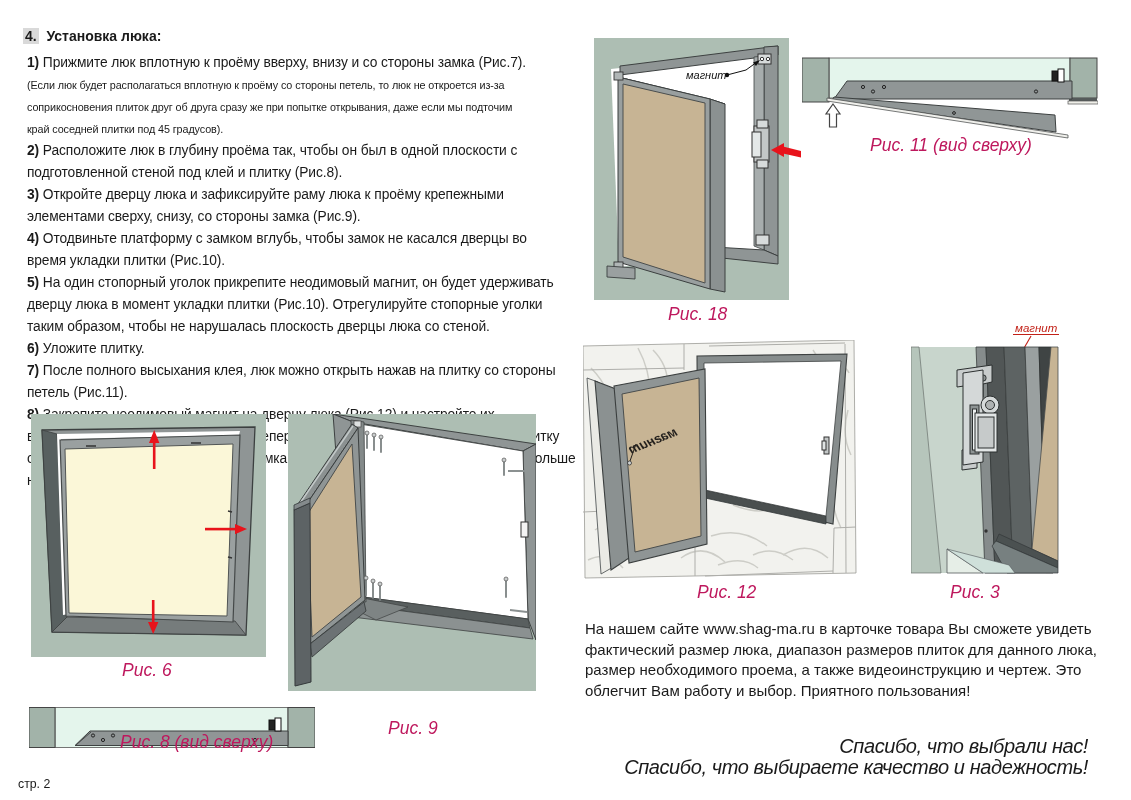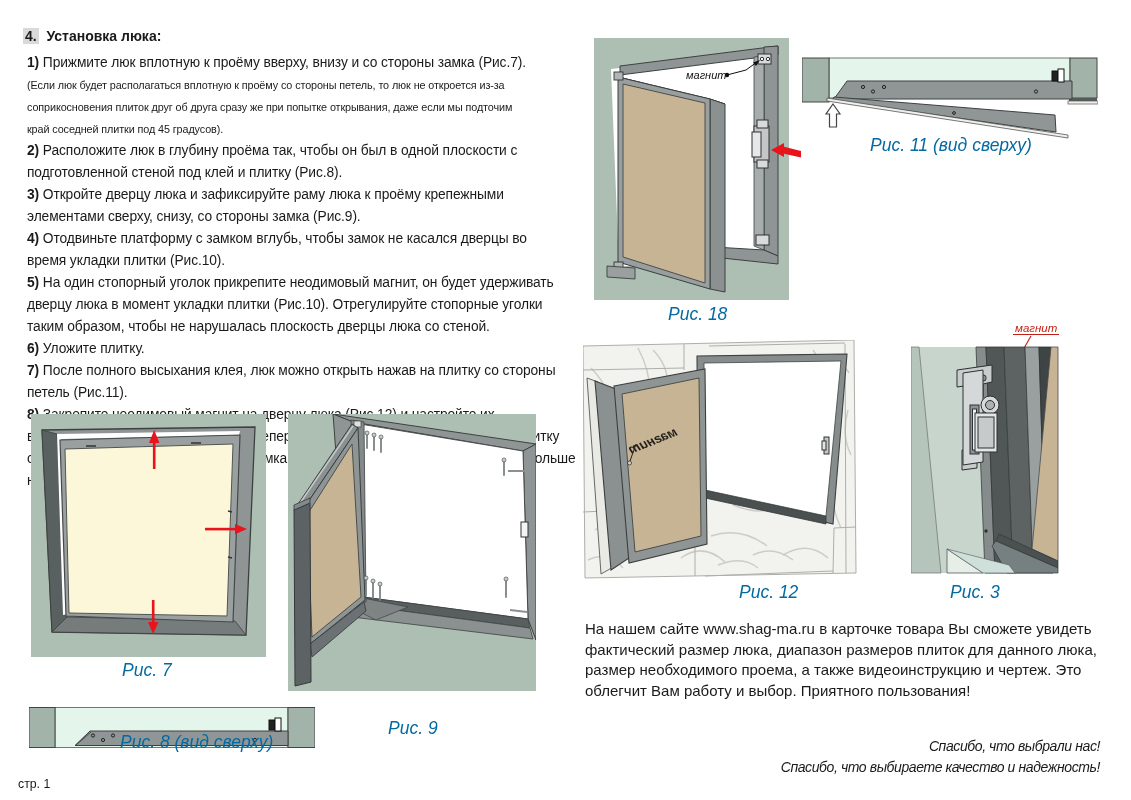--- a/index.html
+++ b/index.html
@@ -1,20 +1,20 @@
 <!DOCTYPE html>
 <html lang="ru"><head>
 <meta charset="utf-8">
 <title>Установка люка</title>
 <style>
   html,body{margin:0;padding:0;}
   body{width:1131px;height:800px;position:relative;background:#ffffff;
        font-family:"Liberation Sans",sans-serif;color:#1a1a1a;overflow:hidden;}
   .abs{position:absolute;}
-  .figlabel{position:absolute;font-style:italic;font-size:17.5px;color:#0369a1;white-space:nowrap;}
+  .figlabel{position:absolute;font-style:italic;font-size:17.5px;color:#be185d;white-space:nowrap;}
 </style>
 </head>
 <body>
 
 <div class="abs" style="left:23px;top:28px;font-size:14px;font-weight:bold;">
 <span style="background:#d9d9d9;padding:0 2px;">4.</span>&nbsp; Установка люка:</div>
 
 <div class="abs" style="left:27px;top:52px;font-size:13.8px;line-height:22px;letter-spacing:-0.1px;white-space:nowrap;">
 <b>1)</b> Прижмите люк вплотную к проёму вверху, внизу и со стороны замка (Рис.7).<br>
 <span style="font-size:10.8px;">(Если люк будет располагаться вплотную к проёму со стороны петель, то люк не откроется из-за<br>
@@ -67,21 +67,21 @@
     <rect x="174" y="113.8" width="31" height="2.6"></rect>
     <polygon points="216,115.1 204,110 204,120.2"></polygon>
   </g>
 
   <g fill="#e8131b" stroke="none">
     <rect x="120.9" y="186" width="2.6" height="23"></rect>
     <polygon points="122.2,220 117,208 127.4,208"></polygon>
   </g>
 </svg>
 
-<div class="figlabel" style="left:122px;top:660px;">Рис. 7</div>
+<div class="figlabel" style="left:122px;top:660px;">Рис. 6</div>
 
 <svg class="abs" style="left:29px;top:706px;" width="286" height="43" viewBox="0 0 286 43">
 
   <rect x="26" y="1.5" width="233" height="40" fill="#e4f5ec" stroke="#555" stroke-width="0.8"></rect>
 
   <rect x="0" y="1.5" width="26" height="40" fill="#a2b3a9" stroke="#444" stroke-width="1"></rect>
 
   <rect x="259" y="1.5" width="27" height="40" fill="#a2b3a9" stroke="#444" stroke-width="1"></rect>
 
   <polygon points="61,25 259,25 259,39.5 46,39.5" fill="#909696" stroke="#3d4141" stroke-width="1"></polygon>
@@ -302,21 +302,21 @@
   <polygon points="39,54 116,38 118,196 52,212" fill="#c7b494" stroke="#4a4e4e" stroke-width="1"></polygon>
 
   <g transform="translate(95,95) rotate(-22) scale(-1,1)">
     <text x="0" y="0" font-family="Liberation Sans, sans-serif" font-size="13" font-style="italic" font-weight="bold" fill="#221f1c">магнит</text>
   </g>
 
   <path d="M53,104 L47,121" stroke="#221f1c" stroke-width="1" fill="none"></path>
   <circle cx="46.5" cy="123" r="2" fill="#cfd3d3" stroke="#333" stroke-width="0.8"></circle>
 </svg>
 
-<div class="figlabel" style="left:697px;top:582px;margin-left:42px;">Рис. 12</div>
+<div class="figlabel" style="left:697px;top:582px;">Рис. 12</div>
 
 <svg class="abs" style="left:911px;top:318px;" width="150" height="258" viewBox="0 0 150 258">
 
   <g>
     <text x="104" y="14" font-family="Liberation Sans, sans-serif" font-size="11.5" font-style="italic" fill="#c22017">магнит</text>
     <path d="M102,16.5 L148,16.5" stroke="#c22017" stroke-width="1.2" fill="none"></path>
     <path d="M120,18 L89,72" stroke="#c22017" stroke-width="1.1" fill="none"></path>
     <polygon points="86,78 85.5,69 93,72.5" fill="#c22017"></polygon>
   </g>
 
@@ -358,18 +358,18 @@
 
 <div class="figlabel" style="left:950px;top:582px;">Рис. 3</div>
 
 <div class="abs" style="left:585px;top:619px;font-size:15px;line-height:20.6px;white-space:nowrap;">
 На нашем сайте www.shag-ma.ru в карточке товара Вы сможете увидеть<br>
 фактический размер люка, диапазон размеров плиток для данного люка,<br>
 размер необходимого проема, а также видеоинструкцию и чертеж. Это<br>
 облегчит Вам работу и выбор. Приятного пользования!
 </div>
 
-<div class="abs" style="right:31px;top:736px;text-align:right;font-style:italic;font-size:14px;letter-spacing:-0.4px;line-height:20.6px;white-space:nowrap;">
+<div class="abs" style="right:43px;top:736px;text-align:right;font-style:italic;font-size:20px;letter-spacing:-0.4px;line-height:20.6px;white-space:nowrap;">
 Спасибо, что выбрали нас!<br>
 Спасибо, что выбираете качество и надежность!
 </div>
 
-<div class="abs" style="left:18px;top:777px;font-size:12.3px;">стр. 1</div>
+<div class="abs" style="left:18px;top:777px;font-size:12.3px;">стр. 2</div>
 
 </body></html>

